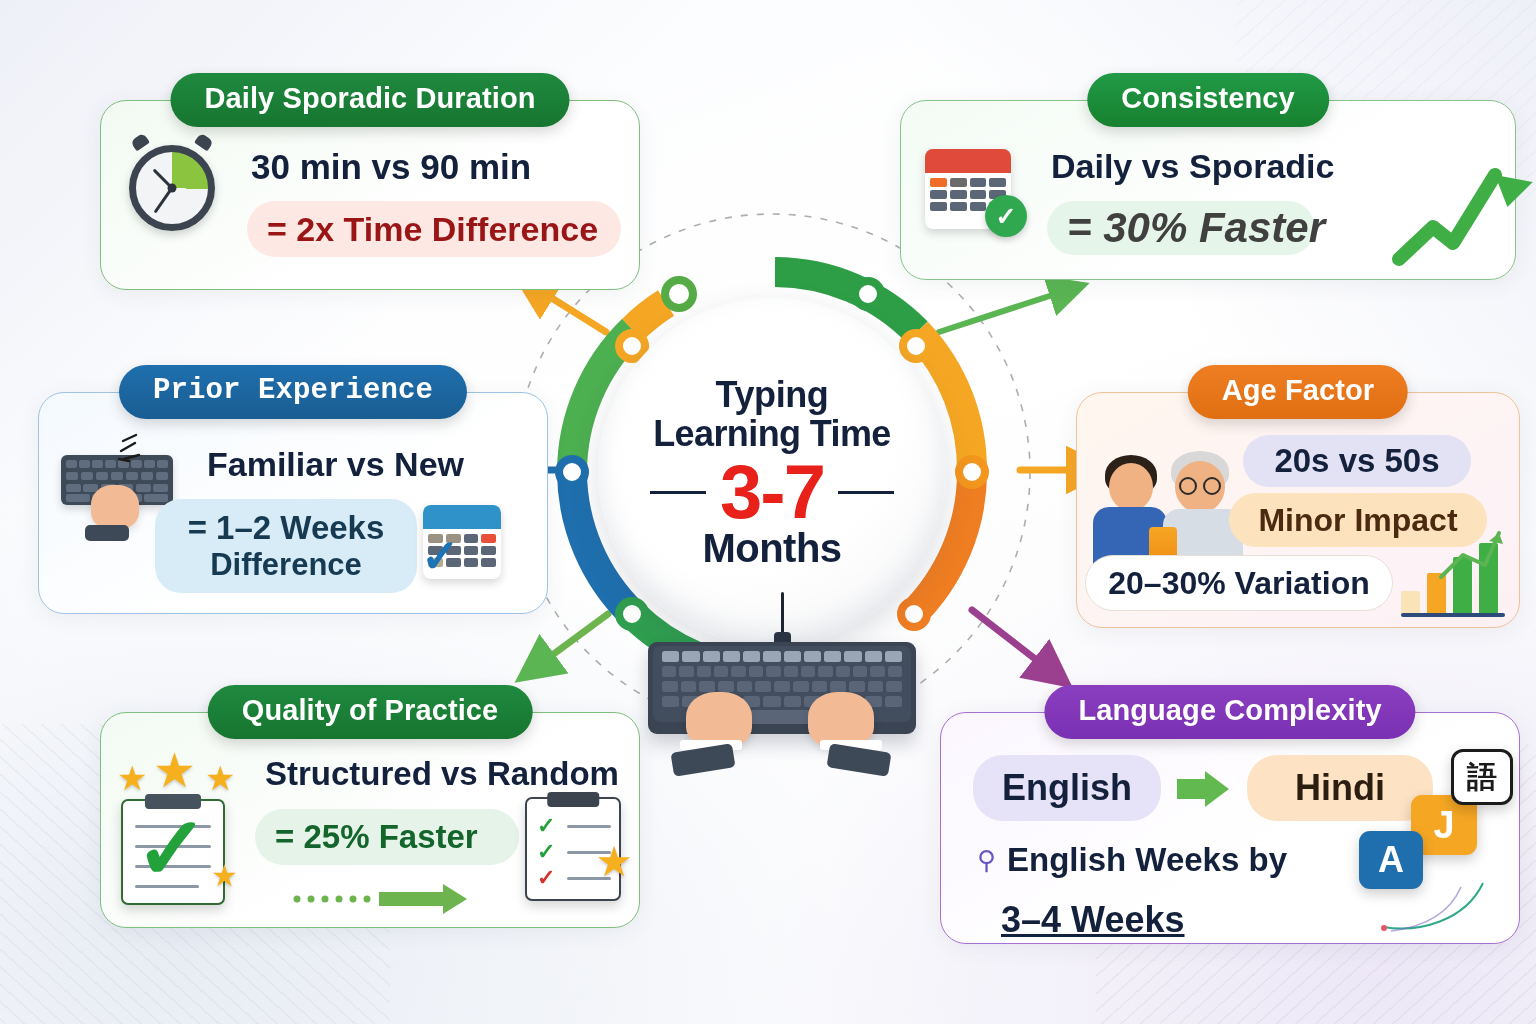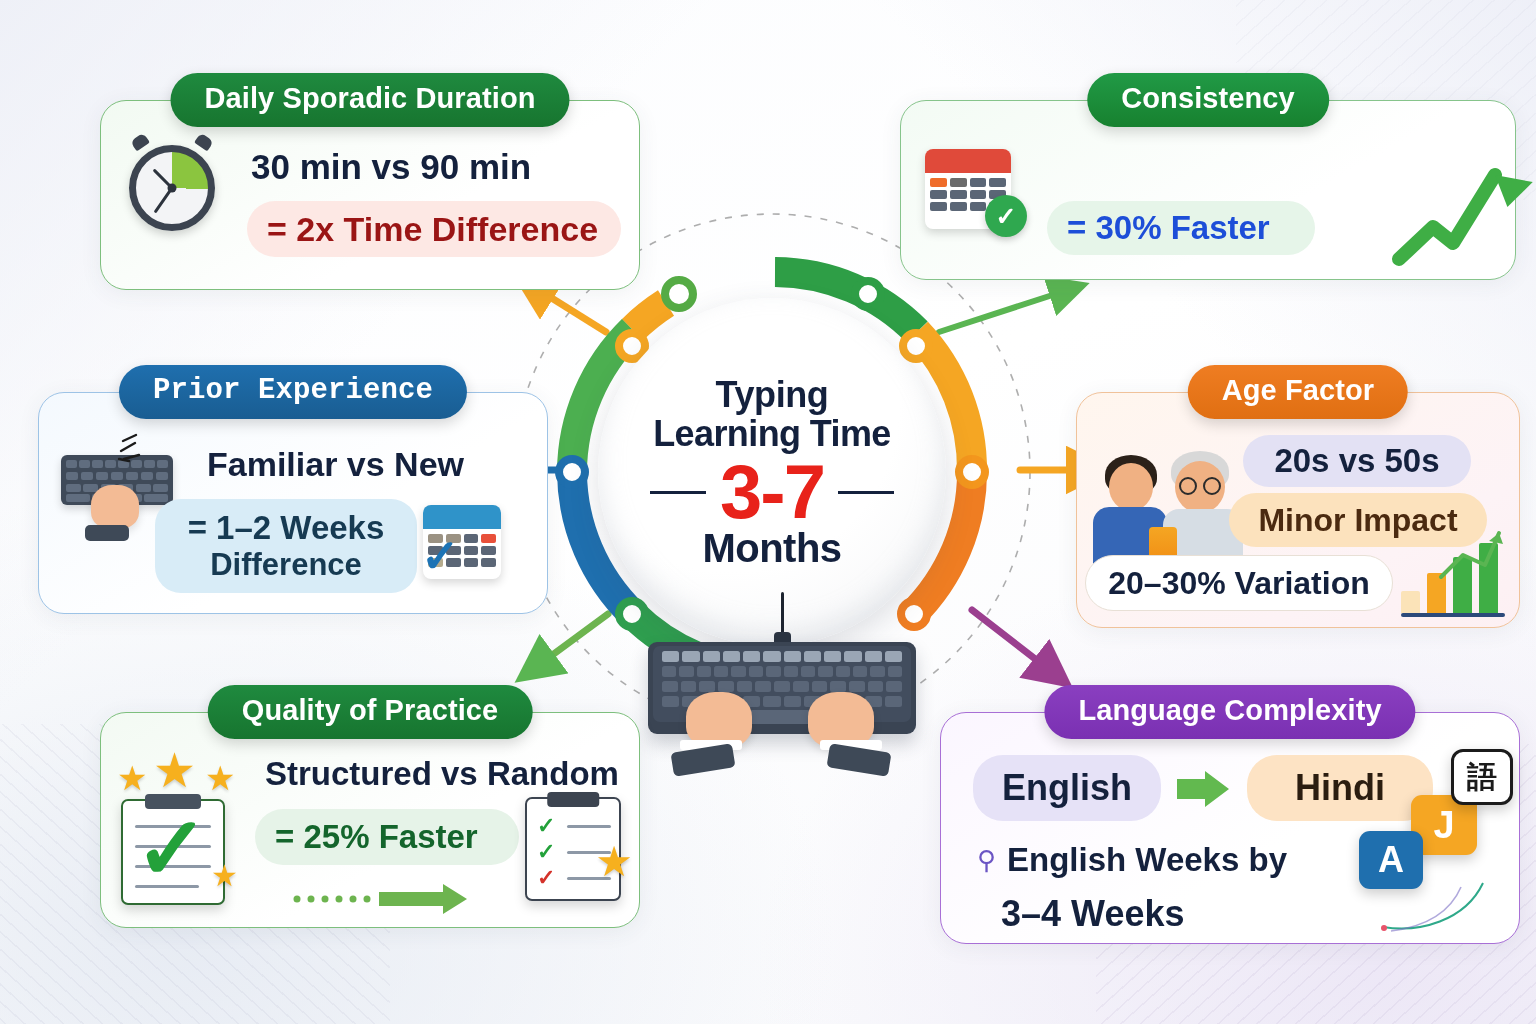--- a/index.html
+++ b/index.html
@@ -330,22 +330,23 @@
             <i></i>
             <i></i>
             <i></i>
           <i></i>
             <i></i>
             <i></i>
             <i></i>
         </div>
       </div>
       <div class="check-badge" style="left:84px; top:94px; width:42px; height:42px; font-size:25px;">✓</div>
-      <div class="pill" style="left:146px; top:100px; width:268px; height:54px; font-size:33px;
-           background:#e6f5e9; color:#1d4ed8; padding:0 20px;">= 30% Faster</div>
+      <div class="line" style="left:150px; top:46px; font-size:34px;">Daily vs Sporadic</div>
+      <div class="pill" style="left:146px; top:100px; width:268px; height:54px; font-size:42px;
+           background:#e6f5e9; color:#404040; padding:0 20px;font-style:italic;">= 30% Faster</div>
 
       <svg width="150" height="140" style="position:absolute; right:-26px; top:30px;">
         <path d="M8 128 L42 96 L62 112 L104 44" fill="none" stroke="#3fae45" stroke-width="14" stroke-linecap="round" stroke-linejoin="round"></path>
         <path d="M104 44 l-4 34 l34 -10 z" fill="#3fae45" transform="rotate(-28 104 44)"></path>
       </svg>
     </div>
   </div>
 
   <div class="card" id="card-prior">
     <div class="title">Prior Experience</div>
@@ -507,21 +508,21 @@
     <div class="body">
       <div class="pill" style="left:32px; top:42px; width:188px; height:66px; font-size:36px;
            background:#e6e2f7; color:#14213d; justify-content:center;">English</div>
       <svg width="60" height="40" style="position:absolute; left:234px; top:56px;">
         <path d="M2 10 L30 10 L30 2 L54 20 L30 38 L30 30 L2 30 Z" fill="#62b94f"></path>
       </svg>
       <div class="pill" style="left:306px; top:42px; width:186px; height:66px; font-size:36px;
            background:#fde3c4; color:#2b1d10; justify-content:center;">Hindi</div>
       <span style="position:absolute; left:36px; top:132px; font-size:26px; color:#6b55c4;">⚲</span>
       <div class="line" style="left:66px; top:128px; font-size:33px;">English Weeks by</div>
-      <div class="line" style="left:60px; top:180px; font-size:36px;">3–4 Weeks</div>
+      <div class="line" style="left:60px; top:186px; font-size:36px;text-decoration:underline;">3–4 Weeks</div>
 
       <div class="bubble" style="right:42px; top:82px; width:66px; height:60px; background:#f5a623; font-size:38px;">
         <span>J</span>
       </div>
       <div class="bubble" style="right:96px; top:118px; width:64px; height:58px; background:#1f6fae; font-size:36px;">
         <span>A</span>
       </div>
       <div class="bubble" style="right:6px; top:36px; width:62px; height:56px; background:#fff;
            border:3px solid #1b1b1b; color:#1b1b1b; font-size:30px; border-radius:12px;">
         <span>語</span>

